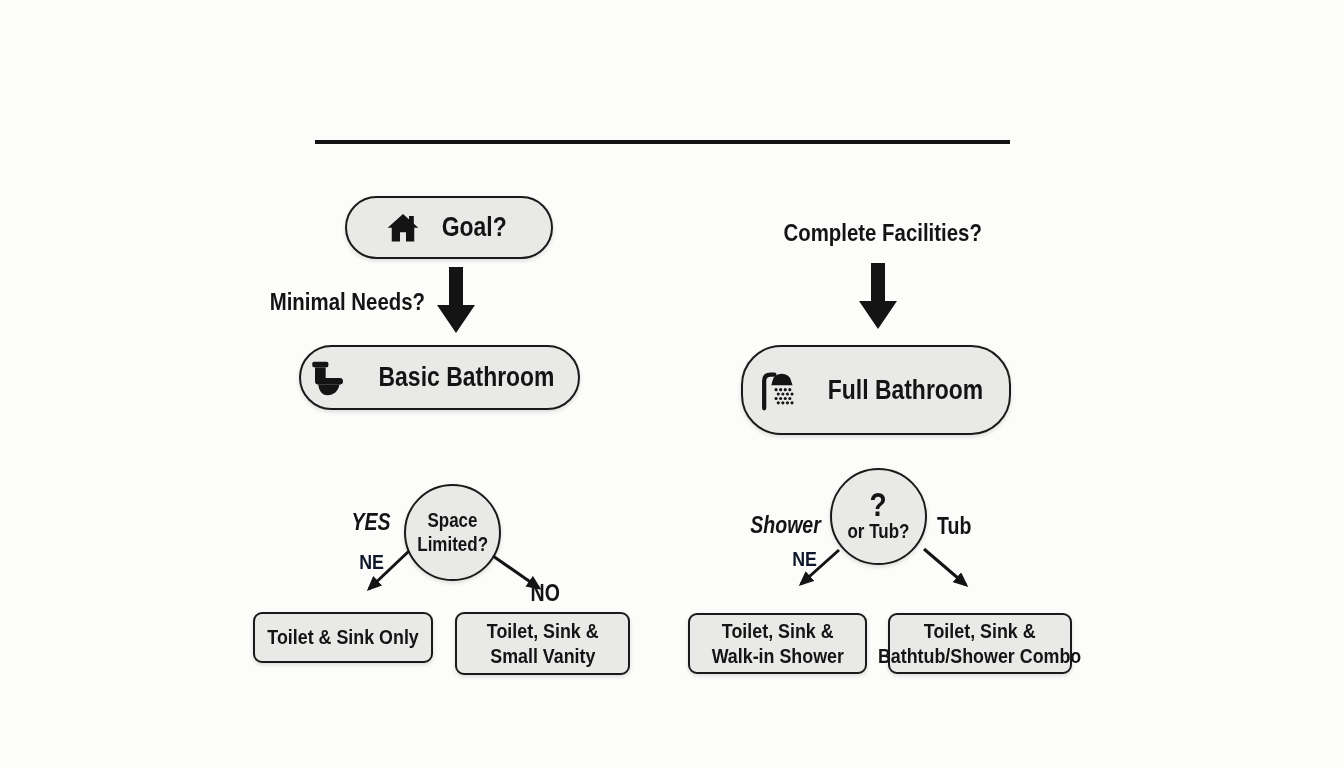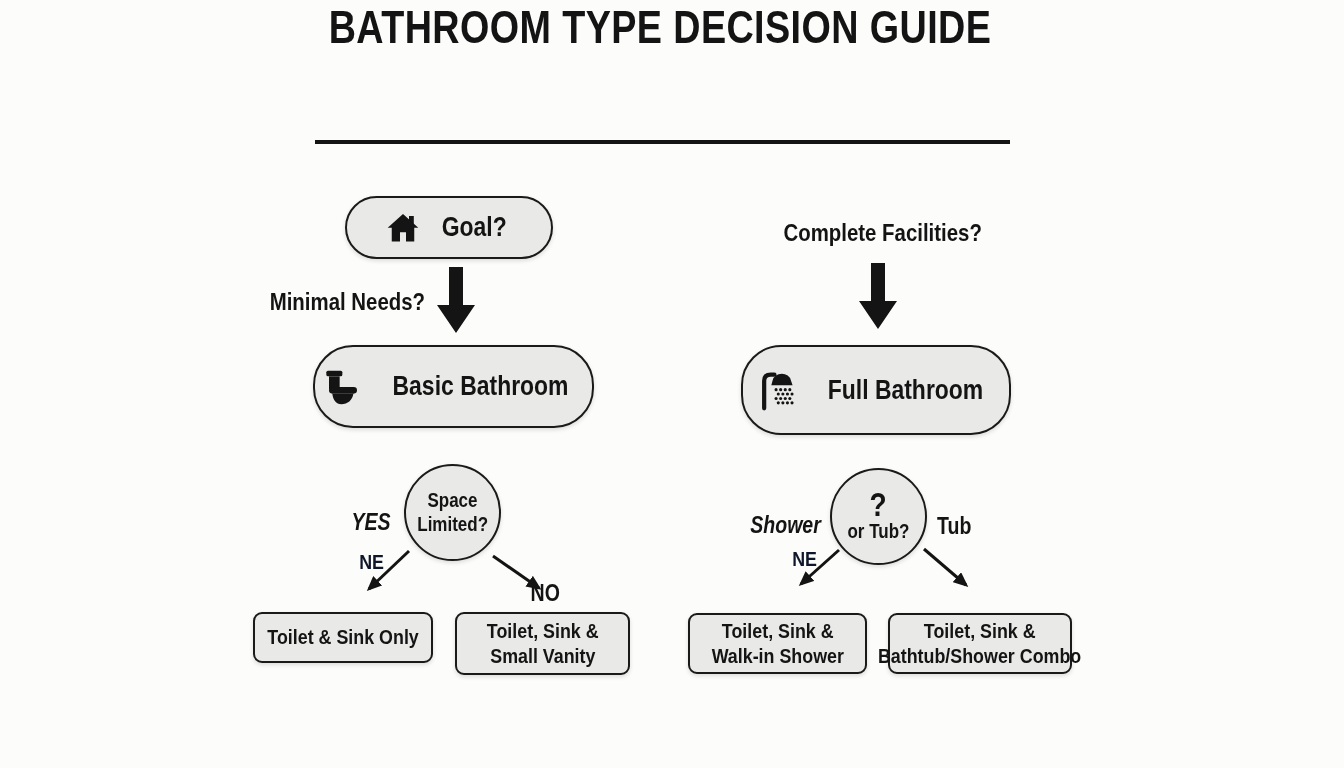--- a/index.html
+++ b/index.html
@@ -35,52 +35,49 @@
   .circle-line{font-size:20px;}
   .qmark{font-size:33px;line-height:.95;}
   .icon{display:block;flex:0 0 auto;}
   svg.overlay{position:absolute;left:0;top:0;pointer-events:none;}
 </style>
 </head>
 <body>
 
 <div class="canvas">
 
-  <div class="lbl title">
-    <span class="cx82">BATHROOM TYPE DECISION GUIDE</span>
-  </div>
   <div class="abs rule"></div>
 
   <div class="node pill" style="left:345px;top:196px;width:208px;height:63px;">
     <svg class="icon" width="36" height="36" viewBox="0 0 24 24" fill="#141414">
       <rect x="16" y="4" width="3.2" height="6"></rect>
       <path d="M12 2.6 L1.8 11.8 h2.7 V21 H10 v-6.2 h4 V21 h5.5 v-9.2 h2.7 Z"></path>
     </svg>
     <span class="pill-label">
       <span class="cx">Goal?</span>
     </span>
   </div>
 
   <div class="lbl edge-label" style="left:247px;top:288px;width:200px;">
     <span class="cx">Minimal Needs?</span>
   </div>
 
-  <div class="node pill" style="left:313px;top:345px;width:281px;height:83px;">
+  <div class="node pill" style="left:299px;top:345px;width:281px;height:65px;">
     <svg class="icon" width="40" height="40" viewBox="0 0 24 24" fill="#141414">
       <rect x="2.6" y="2.2" width="9.6" height="3.4" rx="1"></rect>
       <rect x="4.2" y="5.6" width="6.4" height="7.6"></rect>
       <rect x="4.2" y="12" width="16.8" height="4" rx="2"></rect>
       <path d="M6.2 16 h12.6 c-.5 3.8-3.4 6.3-7.2 6.3 -3.2 0-5-2.6-5.4-6.3 Z"></path>
     </svg>
     <span class="pill-label">
       <span class="cx">Basic Bathroom</span>
     </span>
   </div>
 
-  <div class="node circle" style="left:404px;top:464px;width:97px;height:97px;justify-content:center;">
+  <div class="node circle" style="left:404px;top:484px;width:97px;height:97px;justify-content:center;">
     <span class="circle-line">
       <span class="cx">Space</span>
     </span>
     <span class="circle-line">
       <span class="cx">Limited?</span>
     </span>
   </div>
 
   <div class="lbl side-label" style="left:331px;top:509px;width:80px;font-style:italic;">
     <span class="cx">YES</span>

